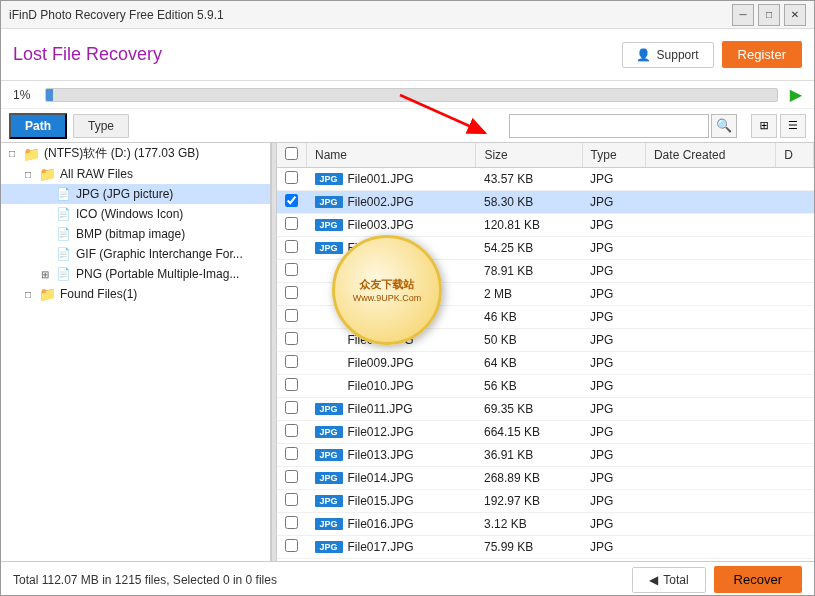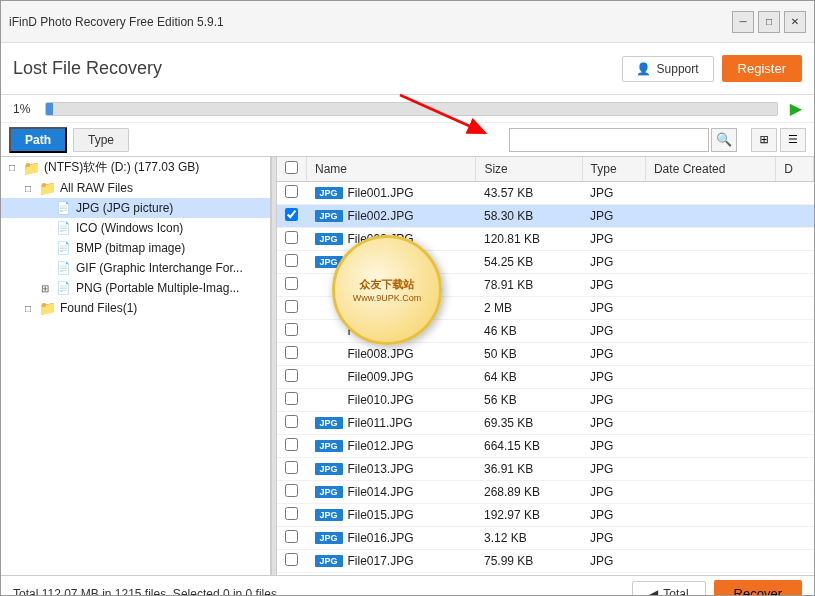--- a/index.html
+++ b/index.html
@@ -8,21 +8,21 @@
       font-size: 12px;
       background: #f0f0f0;
       width: 815px;
       height: 596px;
       overflow: hidden;
       border: 1px solid #999;
     }
     .title-bar {
       background: #f5f5f5;
       border-bottom: 1px solid #ddd;
-      height: 42px;
+      height: 28px;
       display: flex;
       align-items: center;
       padding: 0 8px;
       justify-content: space-between;
     }
     .title-bar-title {
       font-size: 12px;
       color: #333;
     }
     .title-bar-controls {
@@ -47,21 +47,21 @@
       padding: 8px 12px;
       display: flex;
       align-items: center;
       justify-content: space-between;
       border-bottom: 1px solid #ddd;
       height: 52px;
     }
     .app-title {
       font-size: 18px;
       font-weight: 400;
-      color: #404040;
+      color: #a21caf;
     }
     .header-buttons {
       display: flex;
       gap: 8px;
       align-items: center;
     }
     .btn-support {
       border: 1px solid #ccc;
       background: white;
       padding: 5px 14px;

